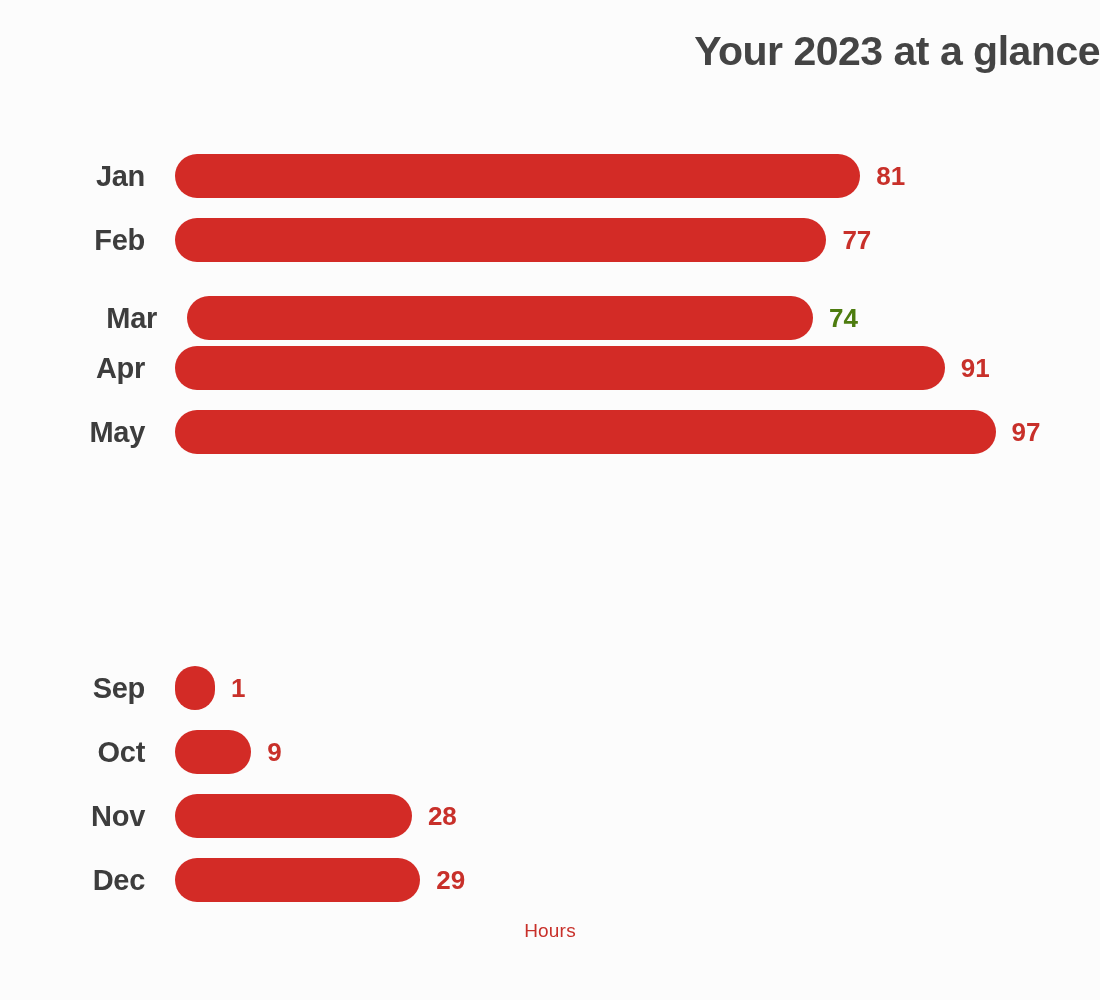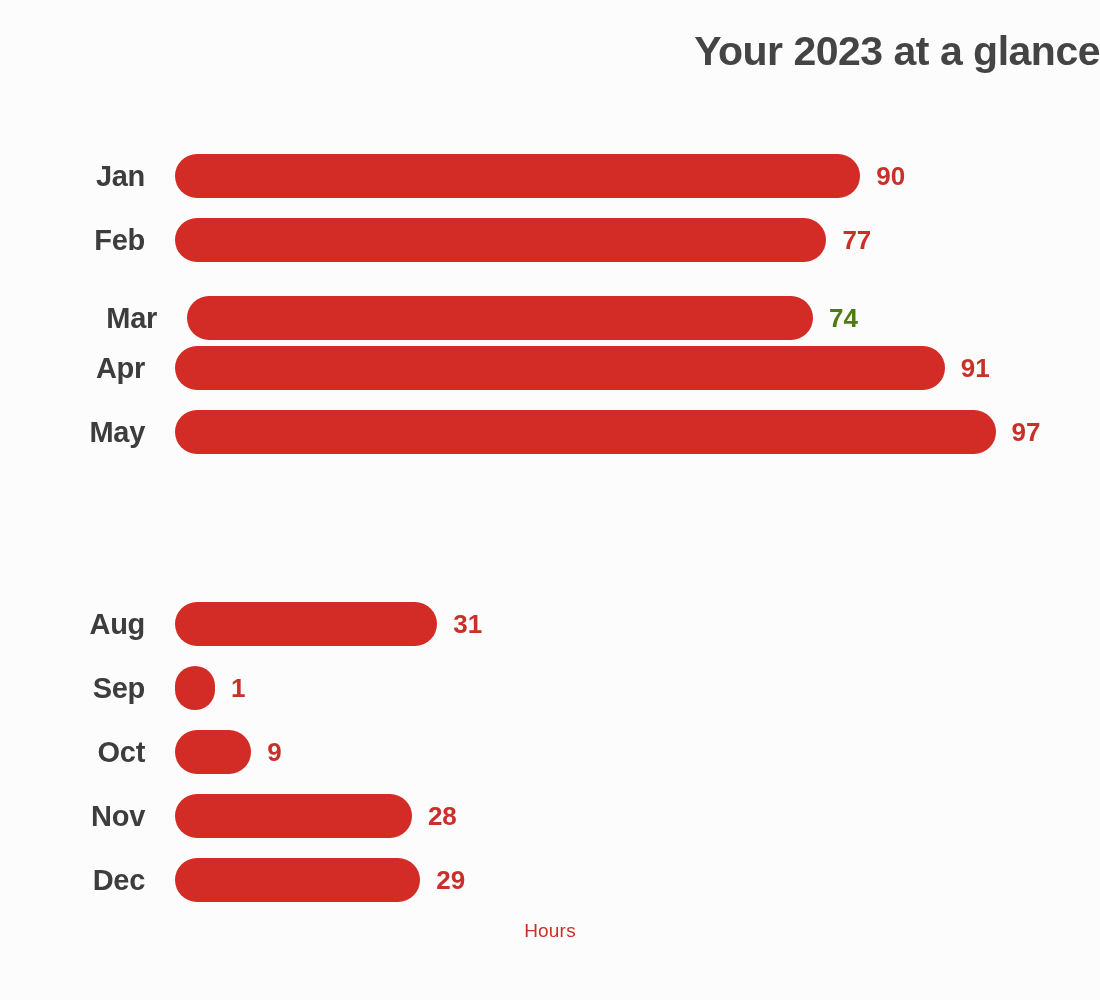--- a/index.html
+++ b/index.html
@@ -105,21 +105,21 @@
 
 <div class="page">
 
   <div class="chart-title">Your 2023 at a glance</div>
 
   <div class="plot-area" id="plot-area">
       <div class="bar-row" style="top: 14px;">
         <div class="cat-label">Jan</div>
         <div class="bar-track">
           <div class="bar" style="width: 685.26px; background: rgb(211, 43, 38); height: 44px;"></div>
-          <div class="bar-value" style="color: rgb(200, 48, 42);">90</div>
+          <div class="bar-value" style="color: rgb(200, 48, 42);">81</div>
         </div>
       </div>
       <div class="bar-row" style="top: 78px;">
         <div class="cat-label">Feb</div>
         <div class="bar-track">
           <div class="bar" style="width: 651.42px; background: rgb(211, 43, 38); height: 44px;"></div>
           <div class="bar-value" style="color: rgb(200, 48, 42);">77</div>
         </div>
       </div>
       <div class="bar-row" style="top: 156px; margin-left: 12px;">
@@ -134,27 +134,20 @@
         <div class="bar-track">
           <div class="bar" style="width: 769.86px; background: rgb(211, 43, 38); height: 44px;"></div>
           <div class="bar-value" style="color: rgb(200, 48, 42);">91</div>
         </div>
       </div>
       <div class="bar-row" style="top: 270px;">
         <div class="cat-label">May</div>
         <div class="bar-track">
           <div class="bar" style="width: 820.62px; background: rgb(211, 43, 38); height: 44px;"></div>
           <div class="bar-value" style="color: rgb(200, 48, 42);">97</div>
-        </div>
-      </div>
-      <div class="bar-row" style="top: 462px;">
-        <div class="cat-label">Aug</div>
-        <div class="bar-track">
-          <div class="bar" style="width: 262.26px; background: rgb(211, 43, 38); height: 44px;"></div>
-          <div class="bar-value" style="color: rgb(200, 48, 42);">31</div>
         </div>
       </div>
       <div class="bar-row" style="top: 526px;">
         <div class="cat-label">Sep</div>
         <div class="bar-track">
           <div class="bar" style="width: 40px; background: rgb(211, 43, 38); height: 44px;"></div>
           <div class="bar-value" style="color: rgb(200, 48, 42);">1</div>
         </div>
       </div>
       <div class="bar-row" style="top: 590px;">

